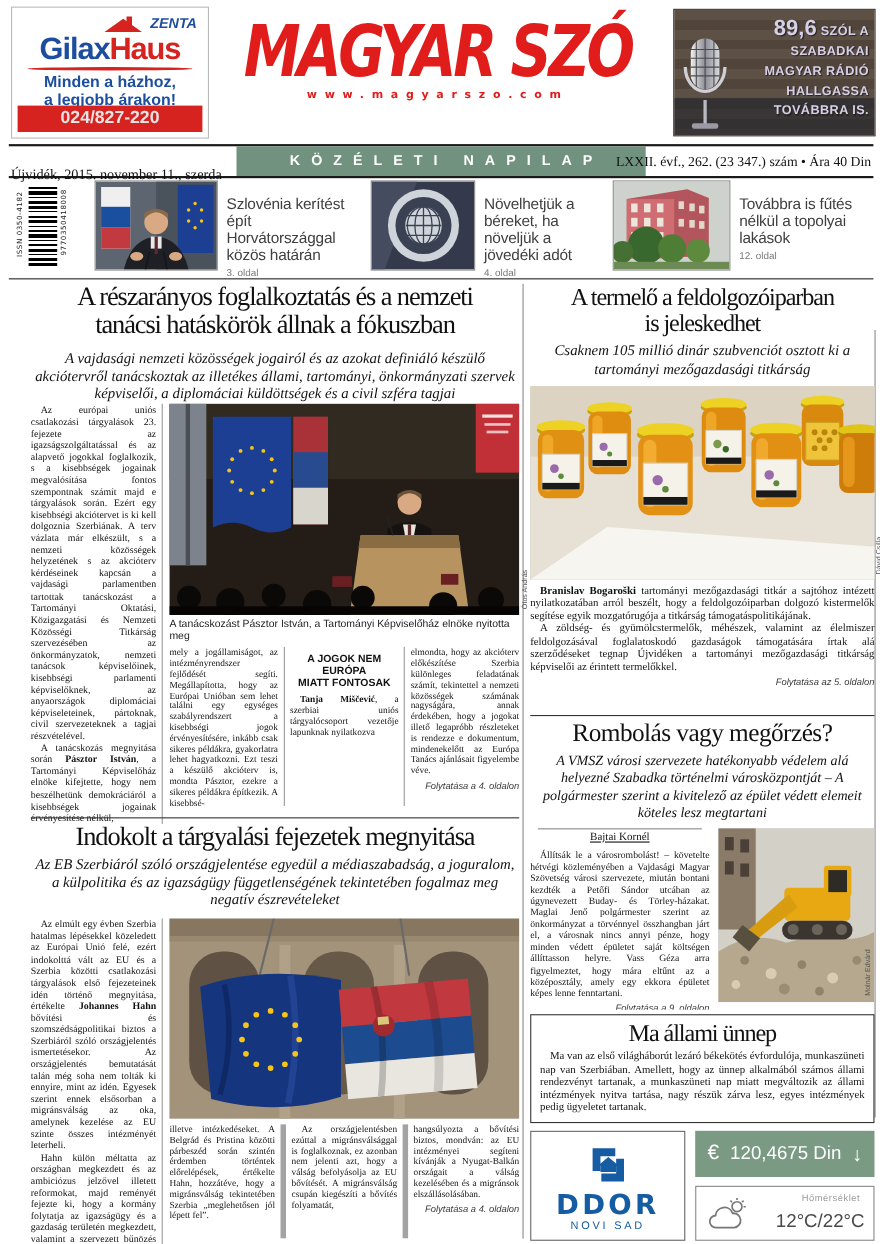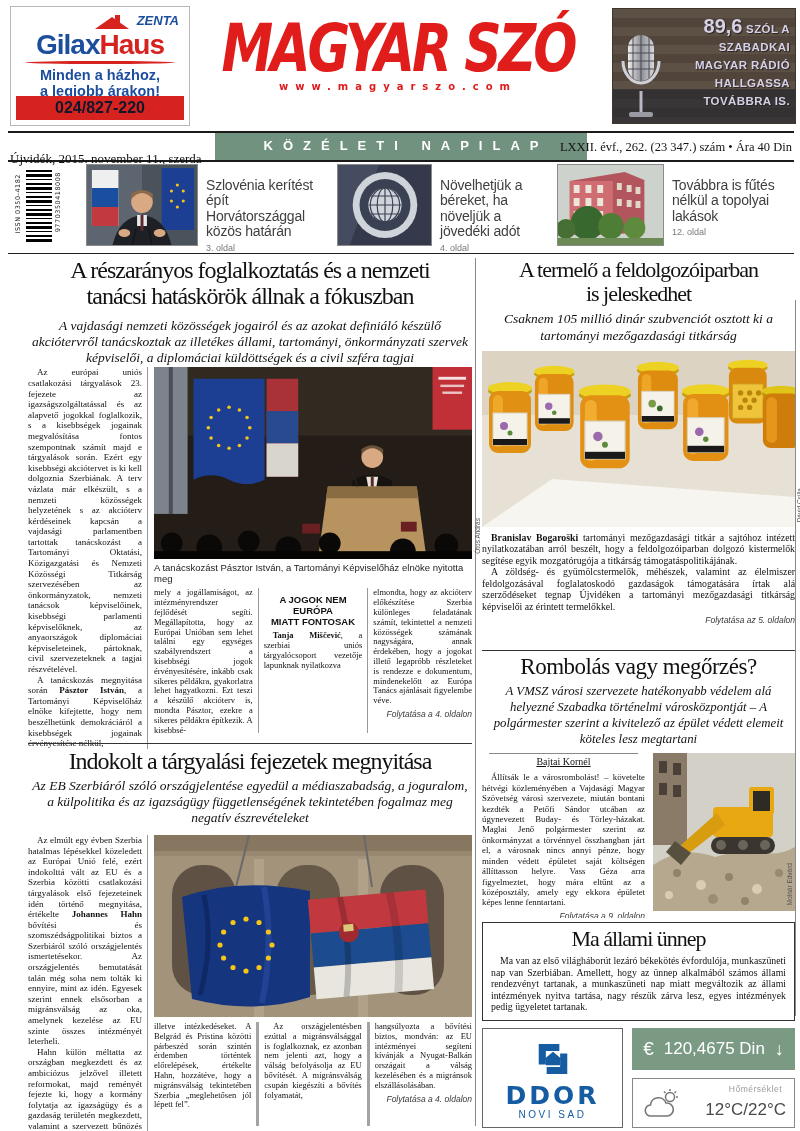--- a/index.html
+++ b/index.html
@@ -10,21 +10,21 @@
   .gilax{position:absolute;left:10px;top:6px;width:178px;height:118px;border:1px solid #b9b9b9;background:#fff;}
   .gx-zenta{position:absolute;top:6px;right:10px;color:#1d4e9e;font:bold 13px "Liberation Sans",sans-serif;font-style:italic;}
   .gx-logo{position:absolute;top:22px;left:0;right:0;text-align:center;font:bold 28px "Liberation Sans",sans-serif;letter-spacing:-1px;}
   .gx-gilax{color:#1d4e9e;}
   .gx-haus{color:#d62320;}
   .gx-roof{position:absolute;top:10px;left:84px;width:0;height:0;border-left:17px solid transparent;border-right:17px solid transparent;border-bottom:12px solid #d62320;}
   .gx-chimney{position:absolute;top:8px;left:104px;width:5px;height:10px;background:#d62320;}
   .gx-swoosh{position:absolute;top:54px;left:14px;right:14px;height:3px;background:#d62320;border-radius:50%;}
   .gx-line{position:absolute;left:0;right:0;text-align:center;color:#1d4e9e;font:bold 14.5px "Liberation Sans",sans-serif;}
   .gx-l1{top:60px;} .gx-l2{top:76px;}
-  .gx-phone{position:absolute;left:5px;right:5px;bottom:5px;background:#d62320;color:#0f172a;text-align:center;
+  .gx-phone{position:absolute;left:5px;right:5px;bottom:5px;background:#d62320;color:#e5e5e5;text-align:center;
             font:bold 16px "Liberation Sans",sans-serif;padding:3px 0;}
 
   .mslogo{position:absolute;left:196px;top:18px;width:404px;text-align:center;}
   .ms-title{font-family:"DejaVu Sans",sans-serif;font-weight:bold;font-style:italic;font-size:52px;line-height:0.95;
             color:#e11d1c;text-transform:uppercase;letter-spacing:-3px;transform:scaleY(1.25);transform-origin:top center;}
   .ms-url{margin-top:14px;color:#e11d1c;font:bold 10px "DejaVu Sans",sans-serif;letter-spacing:7px;}
 
   .radioad{position:absolute;left:612px;top:8px;width:182px;height:114px;overflow:hidden;
            background:repeating-linear-gradient(180deg,#5d5146 0 9px,#51453b 9px 18px);
            border:1px solid #3e352d;}
@@ -90,21 +90,21 @@
   .a4{position:absolute;left:28px;top:743px;width:444px;border-top:1.5px solid #333;padding-top:5px;}
   .a4 .hline{font-size:24px;line-height:1.05;}
   .a4 .lede{font-size:13.5px;line-height:1.18;margin-top:4px;}
   .a4-body{display:flex;margin-top:9px;}
   .a4-c1{width:114px;flex:none;padding-right:5px;border-right:1px solid #999;font-size:9px;line-height:10.6px;}
   .a4-right{flex:1;margin-left:6px;position:relative;}
   .a4-photo{height:182px;}
   .a4-cols{display:flex;margin-top:5px;height:104px;overflow:hidden;font-size:8.5px;line-height:9.8px;}
   .a4-cols > div{flex:1;padding:0 5px;}
   .a4-cols > div:first-child{padding-left:0;}
-  .a4-cols > div + div{border-left:3px solid #a3a3a3;}
+  .a4-cols > div + div{border-left:5px solid #a3a3a3;}
   .a4-cols > div:last-child{padding-right:0;}
 
   
   .rightcol{position:absolute;left:482px;top:258px;width:313px;height:873px;}
   .a2 .hline{font-size:22px;line-height:1.1;}
   .a2 .lede{font-size:13.5px;line-height:1.2;margin-top:5px;}
   .a2-photo{height:176px;margin-top:7px;}
   .a2-body{margin-top:5px;font-size:9.8px;line-height:11.5px;}
 
   .a3{position:absolute;top:392px;left:0;width:100%;height:268px;overflow:hidden;border-top:1.5px solid #333;padding-top:3px;box-sizing:border-box;}

